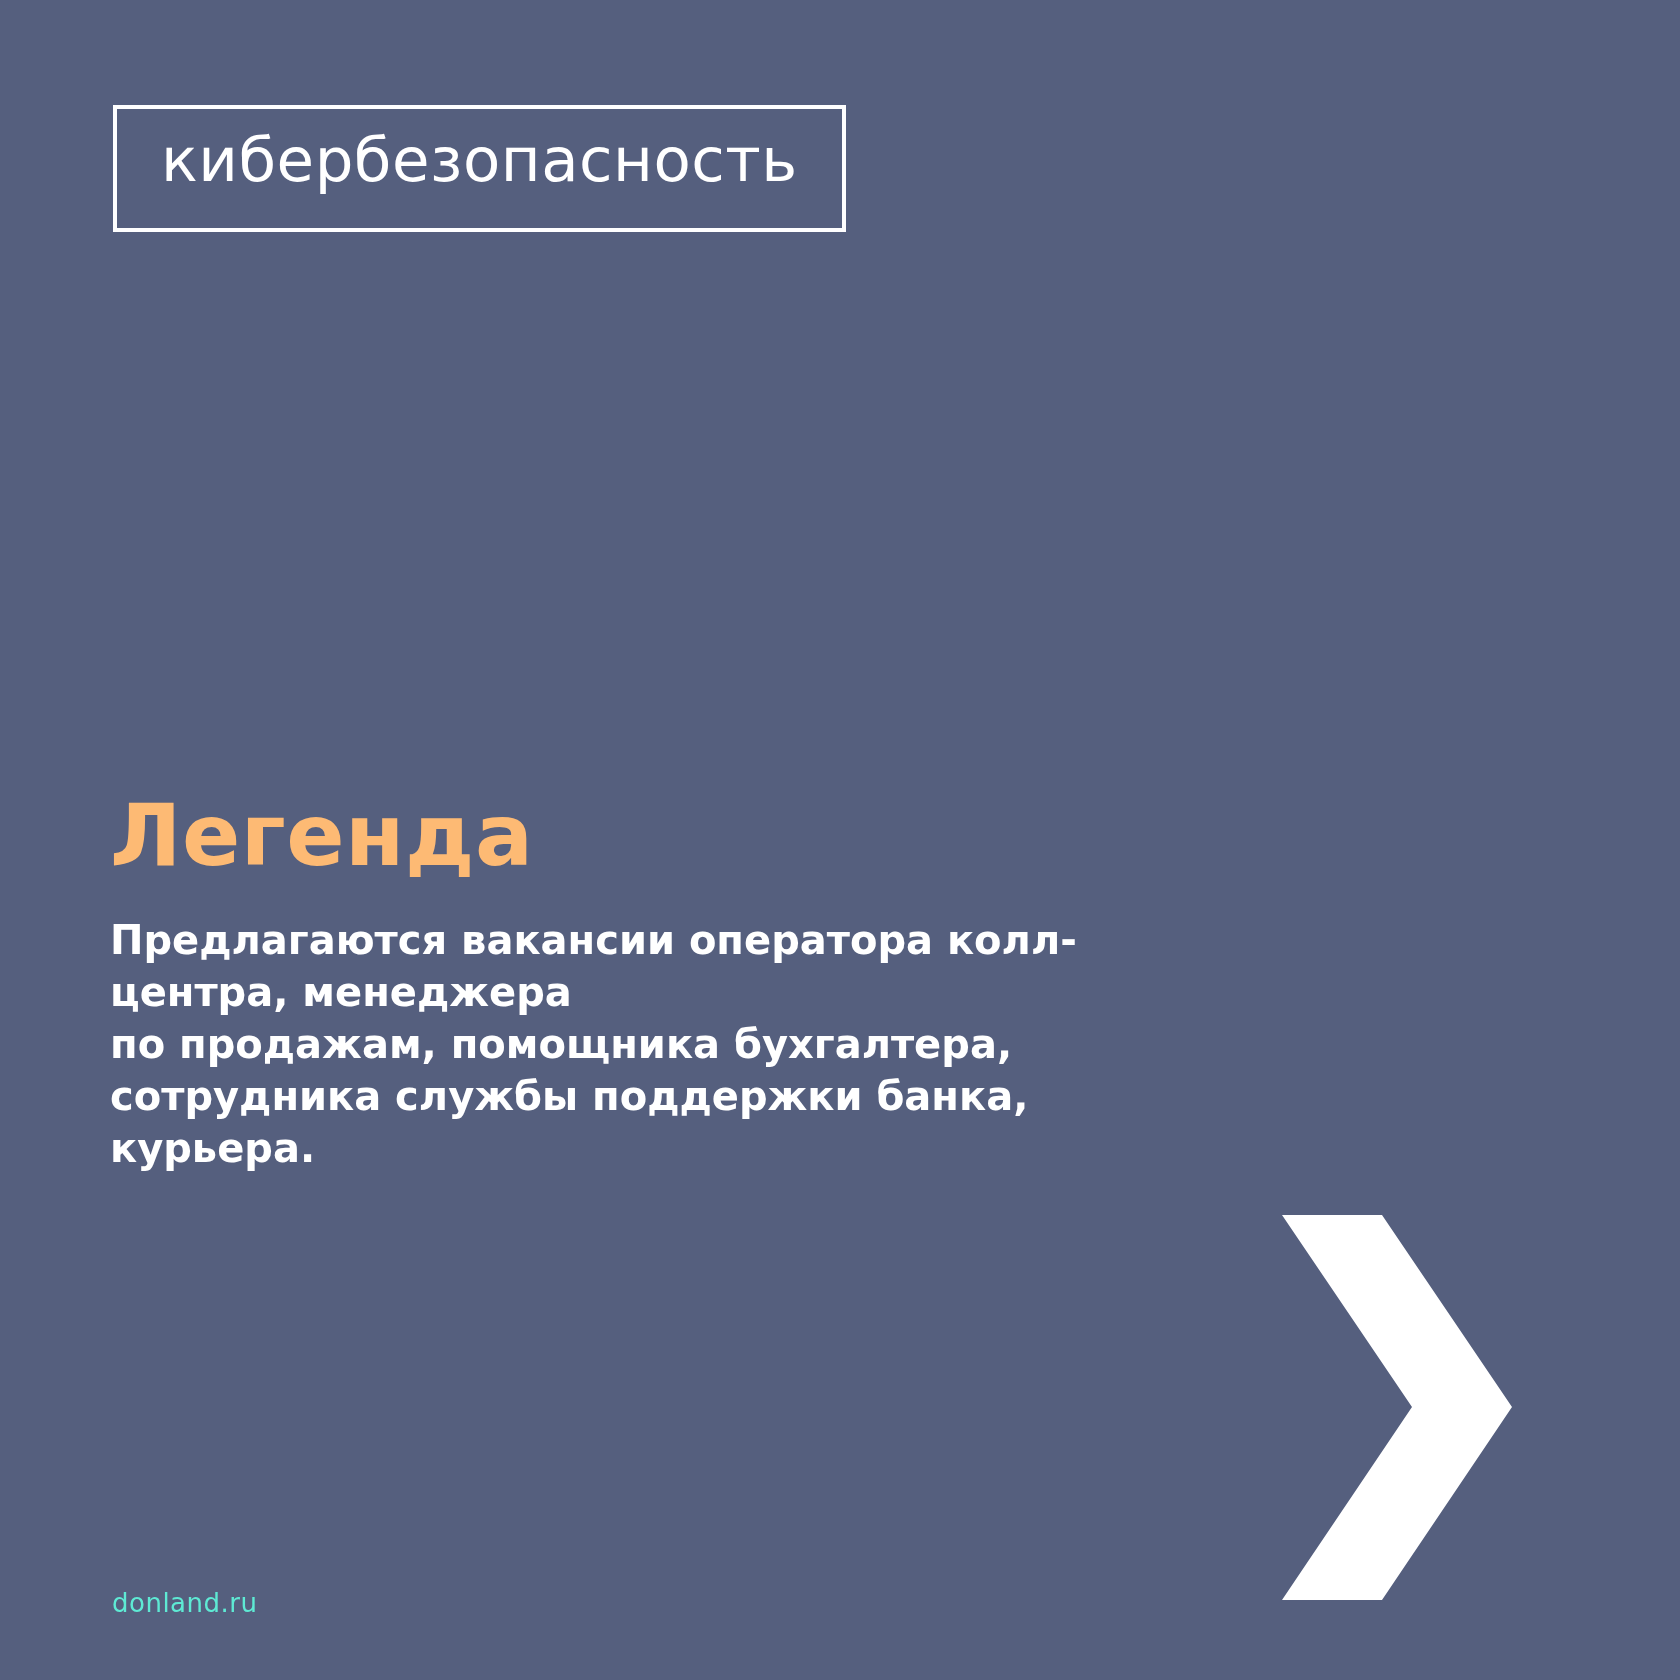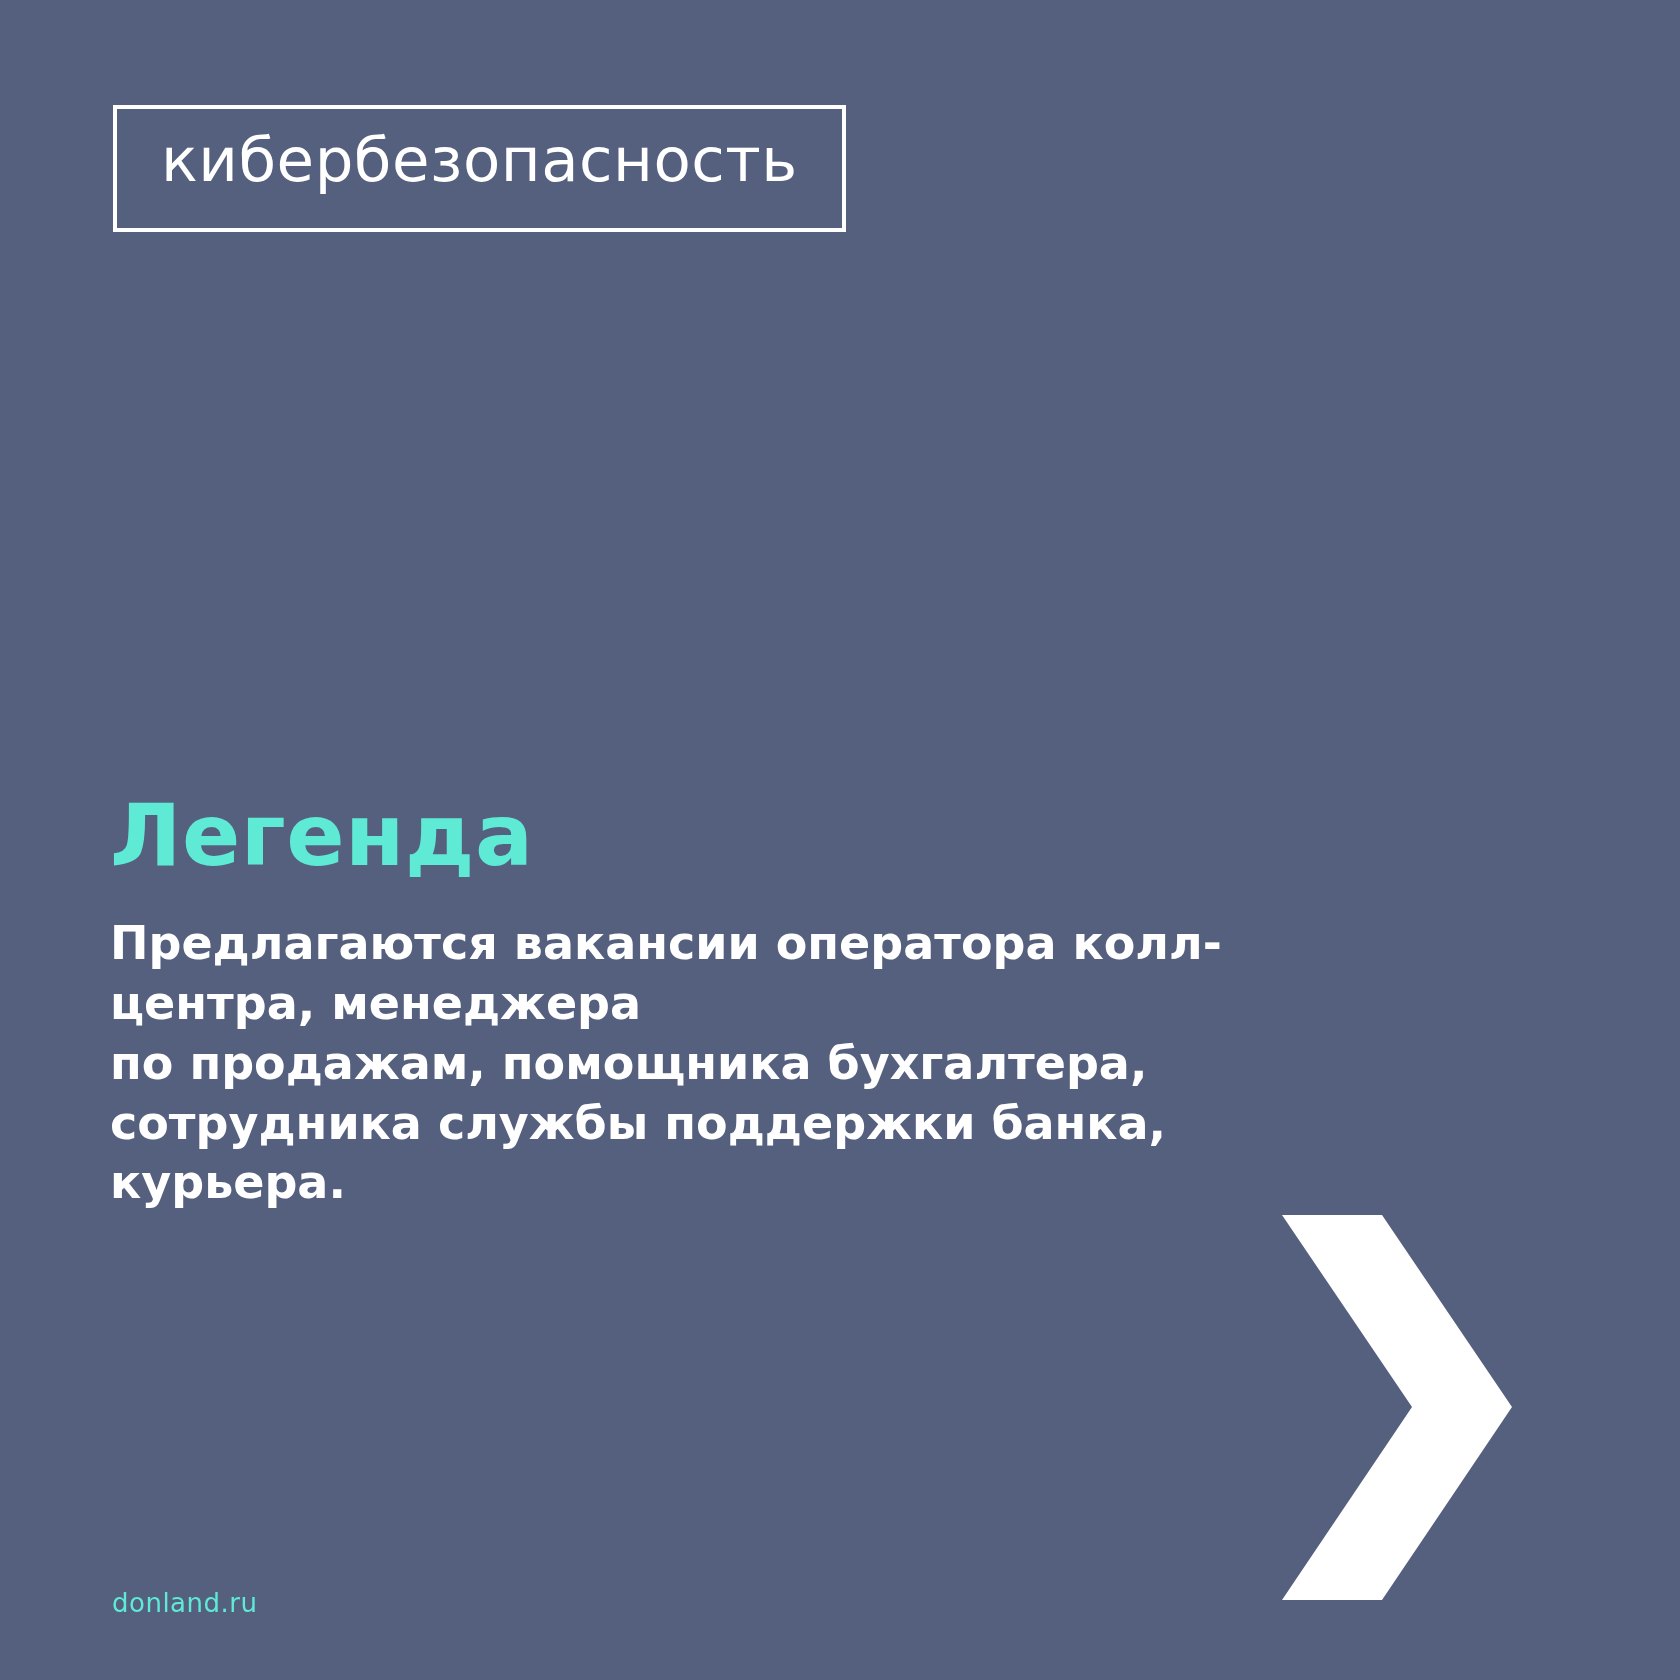--- a/index.html
+++ b/index.html
@@ -40,30 +40,30 @@
   }
 
   
   .content {
     position: absolute;
     left: 110px;
     top: 790px;
     width: 1120px;
   }
   .headline {
-    color: #5eead4;
+    color: #fdba74;
     font-size: 86px;
     font-weight: 700;
     line-height: 1.05;
     margin: 0 0 34px 0;
     letter-spacing: 0.5px;
   }
   .para {
     color: #ffffff;
-    font-size: 46px;
+    font-size: 40px;
     font-weight: 700;
     line-height: 1.30;
     margin: 0 0 42px 0;
     max-width: 1200px;
     white-space: pre-line;
   }
   .para:last-of-type {
     margin-bottom: 0;
   }
 

